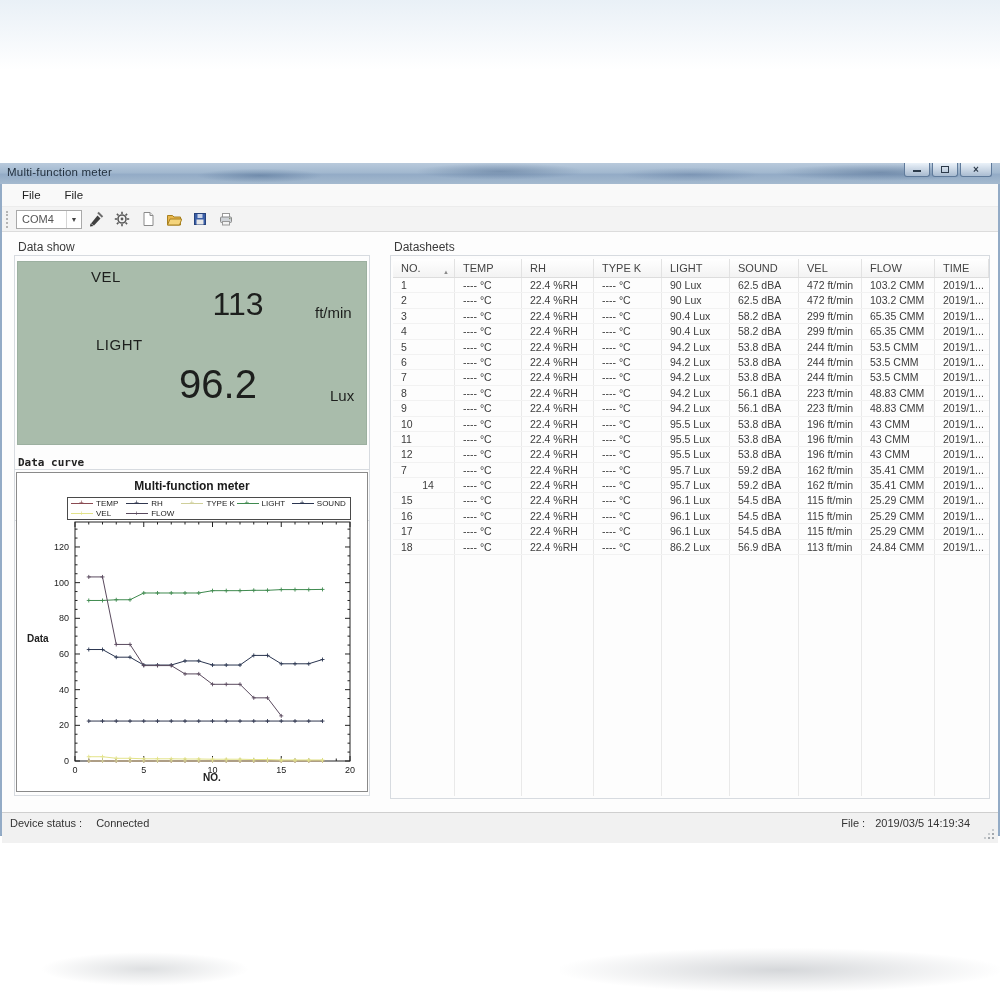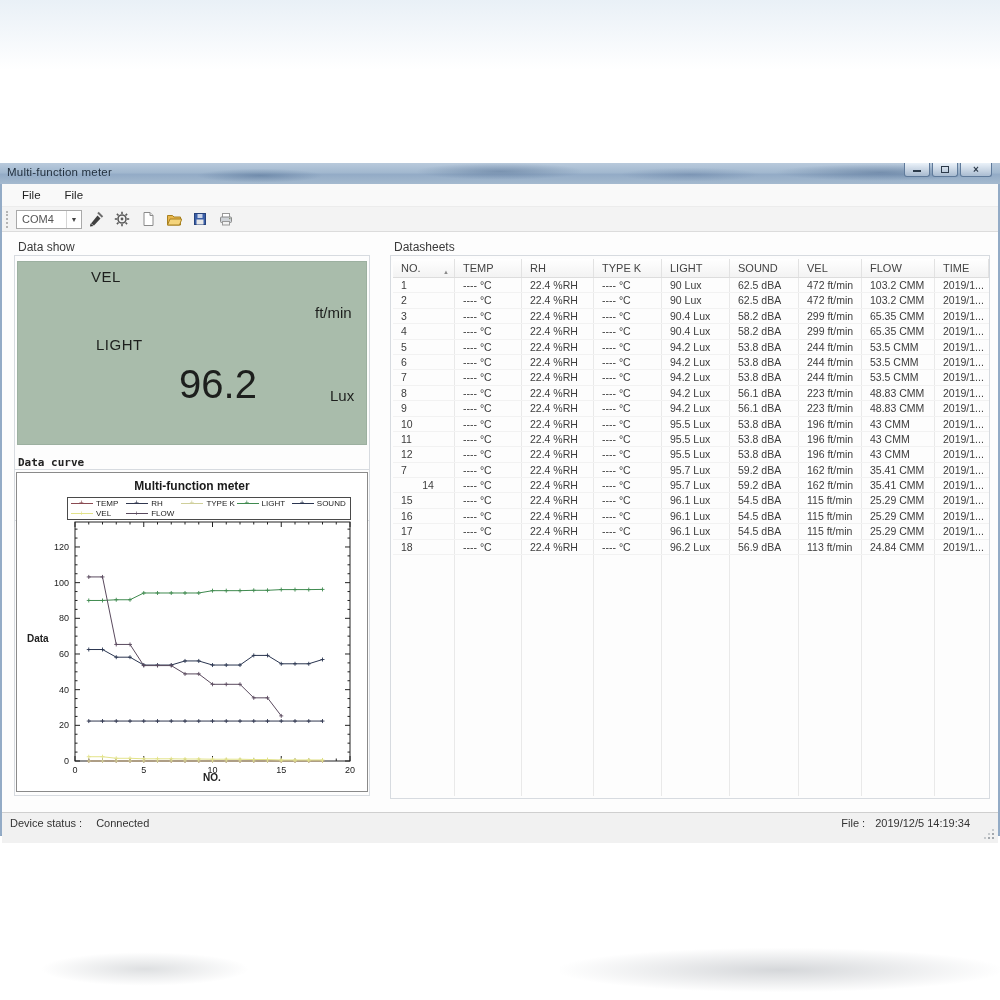--- a/index.html
+++ b/index.html
@@ -197,20 +197,21 @@
         </svg>
       </div>
     </div>
 
     <div class="client">
 
       <span class="grouplabel" style="left:16px; top:8px;">Data show</span>
       <div class="groupbox" style="left:12px; top:23px; width:356px; height:266px;"></div>
       <div class="lcd" style="top:29px;">
         <span class="lcd-name1">VEL</span>
+        <span class="lcd-val1">113</span>
         <span class="lcd-unit1">ft/min</span>
         <span class="lcd-name2">LIGHT</span>
         <span class="lcd-val2">96.2</span>
         <span class="lcd-unit2">Lux</span>
       </div>
 
       <span class="grouplabel grouplabel-mono" style="left:16px; top:224px;">Data curve</span>
       <div class="groupbox" style="left:12px; top:237px; width:356px; height:327px;"></div>
       <div class="chartbox" style="top:240px;">
         <svg class="plot-svg" id="plot" viewBox="0 0 352 320">
@@ -597,37 +598,37 @@
                 <div class="td" style="width: 69px;">54.5 dBA</div>
                 <div class="td" style="width: 63px;">115 ft/min</div>
                 <div class="td" style="width: 73px;">25.29 CMM</div>
                 <div class="td" style="width: 54px;">2019/1...</div>
               </div>
               <div class="tr">
                 <div class="td" style="width: 62px;">18</div>
                 <div class="td" style="width: 67px;">---- °C</div>
                 <div class="td" style="width: 72px;">22.4 %RH</div>
                 <div class="td" style="width: 68px;">---- °C</div>
-                <div class="td" style="width: 68px;">96.2 Lux</div>
+                <div class="td" style="width: 68px;">86.2 Lux</div>
                 <div class="td" style="width: 69px;">56.9 dBA</div>
                 <div class="td" style="width: 63px;">113 ft/min</div>
                 <div class="td" style="width: 73px;">24.84 CMM</div>
                 <div class="td" style="width: 54px;">2019/1...</div>
               </div>
             </div>
         </div>
       </div>
     </div>
 
     <div class="statusbar">
       <div class="st-left">
         <span>Device status :</span>
         <span>Connected</span>
       </div>
       <div class="st-right">
         <span>File :</span>
-        <span>2019/12/5 14:19:34</span>
+        <span>2019/03/5 14:19:34</span>
       </div>
       <div class="grip2"></div>
     </div>
 
   </div>
 </div>
 
 </body></html>

